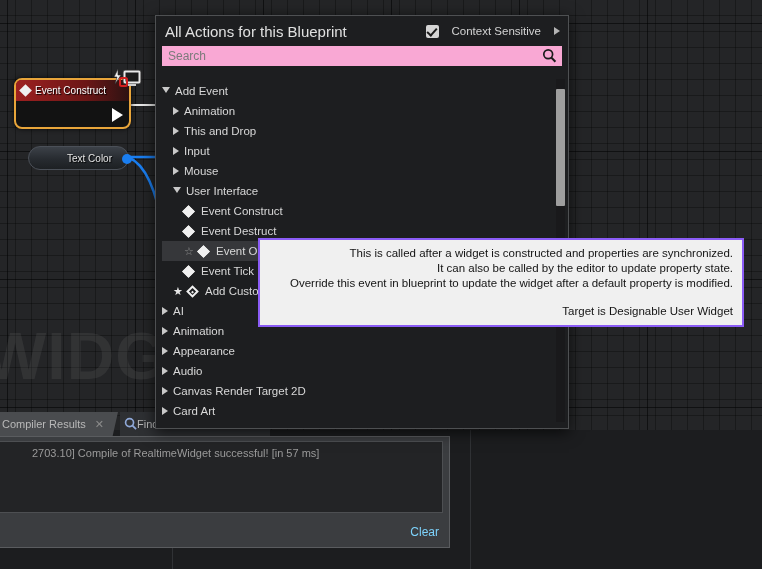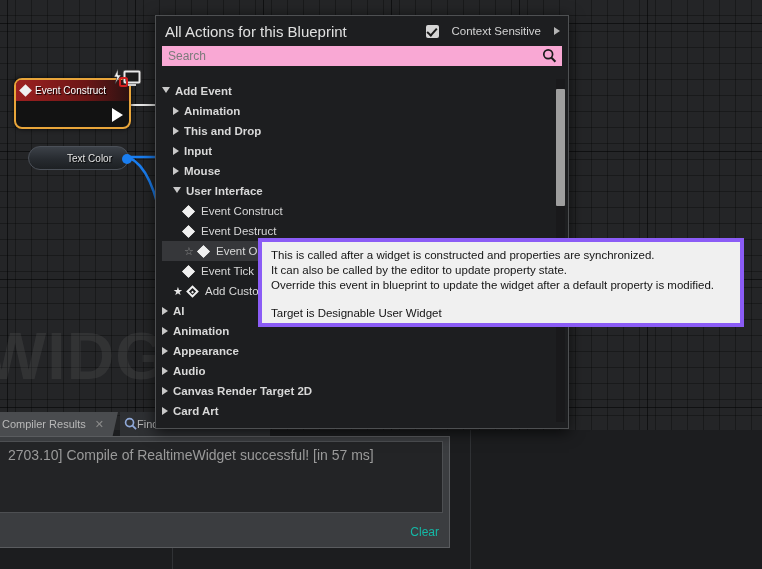--- a/index.html
+++ b/index.html
@@ -126,24 +126,24 @@
   .results-panel {
     position: absolute; left: -6px; top: 436px; width: 456px; height: 112px;
     background: #3b3d40;
     border: 1px solid #5a5c5f;
   }
   .results-list {
     position: absolute; left: 4px; top: 4px; width: 444px; height: 72px;
     background: #232426; border: 1px solid #4d4f52;
     padding: 5px 8px;
   }
-  .results-line { font-size: 14px; color: #9a9a9a; white-space: nowrap; }
+  .results-line { font-size: 11px; color: #9a9a9a; white-space: nowrap; margin-left: 24px; }
   .clear-btn {
     position: absolute; right: 10px; bottom: 8px;
-    font-size: 12px; color: #14b8a6; cursor: pointer;
+    font-size: 12px; color: #7dd3fc; cursor: pointer;
   }
 
   
   .palette {
     position: absolute; left: 155px; top: 15px; width: 414px; height: 414px;
     background: #1d1e20;
     border: 1px solid #4e5052;
     box-shadow: 0 3px 14px rgba(0,0,0,0.7);
   }
   .palette-header {
@@ -186,21 +186,21 @@
 
   .tree {
     position: absolute; left: 6px; top: 65px; right: 6px; bottom: 6px;
     overflow: hidden;
   }
   .row {
     height: 20px; display: flex; align-items: center;
     font-size: 11.5px; color: #d8d8d8; white-space: nowrap;
     padding-right: 4px;
   }
-  .row.bold { font-weight: bold; }
+  .row.bold { font-weight: normal; }
   .row.selected { background: #36373a; }
   .tri {
     width: 0; height: 0; margin-right: 5px; flex: none;
     border-top: 4px solid transparent; border-bottom: 4px solid transparent;
     border-left: 6px solid #c9c9c9;
   }
   .tri.open {
     border-left: 4px solid transparent; border-right: 4px solid transparent;
     border-top: 6px solid #c9c9c9; border-bottom: 0;
     margin-bottom: 2px;
@@ -225,22 +225,23 @@
     background: #19191b;
   }
   .tree-scroll-thumb {
     position: absolute; right: 3px; top: 73px; width: 9px; height: 117px;
     background: #9e9e9e; border-radius: 1px;
   }
 
   
   .tooltip {
     position: absolute; left: 258px; top: 238px; width: 486px; height: 89px;
-    background: #f0f0f0; border: 4px solid #8b5cf6;
+    background: #f0f0f0; border: 2px solid #8b5cf6;
     padding: 6px 9px;
+    text-align: right;
   }
   .tooltip p { font-size: 11.5px; color: #141414; line-height: 15px; }
   .tooltip p.gap { margin-top: 13px; }
 </style>
 </head>
 <body>
 
 <div id="root">
 
   <div class="graph-canvas">

